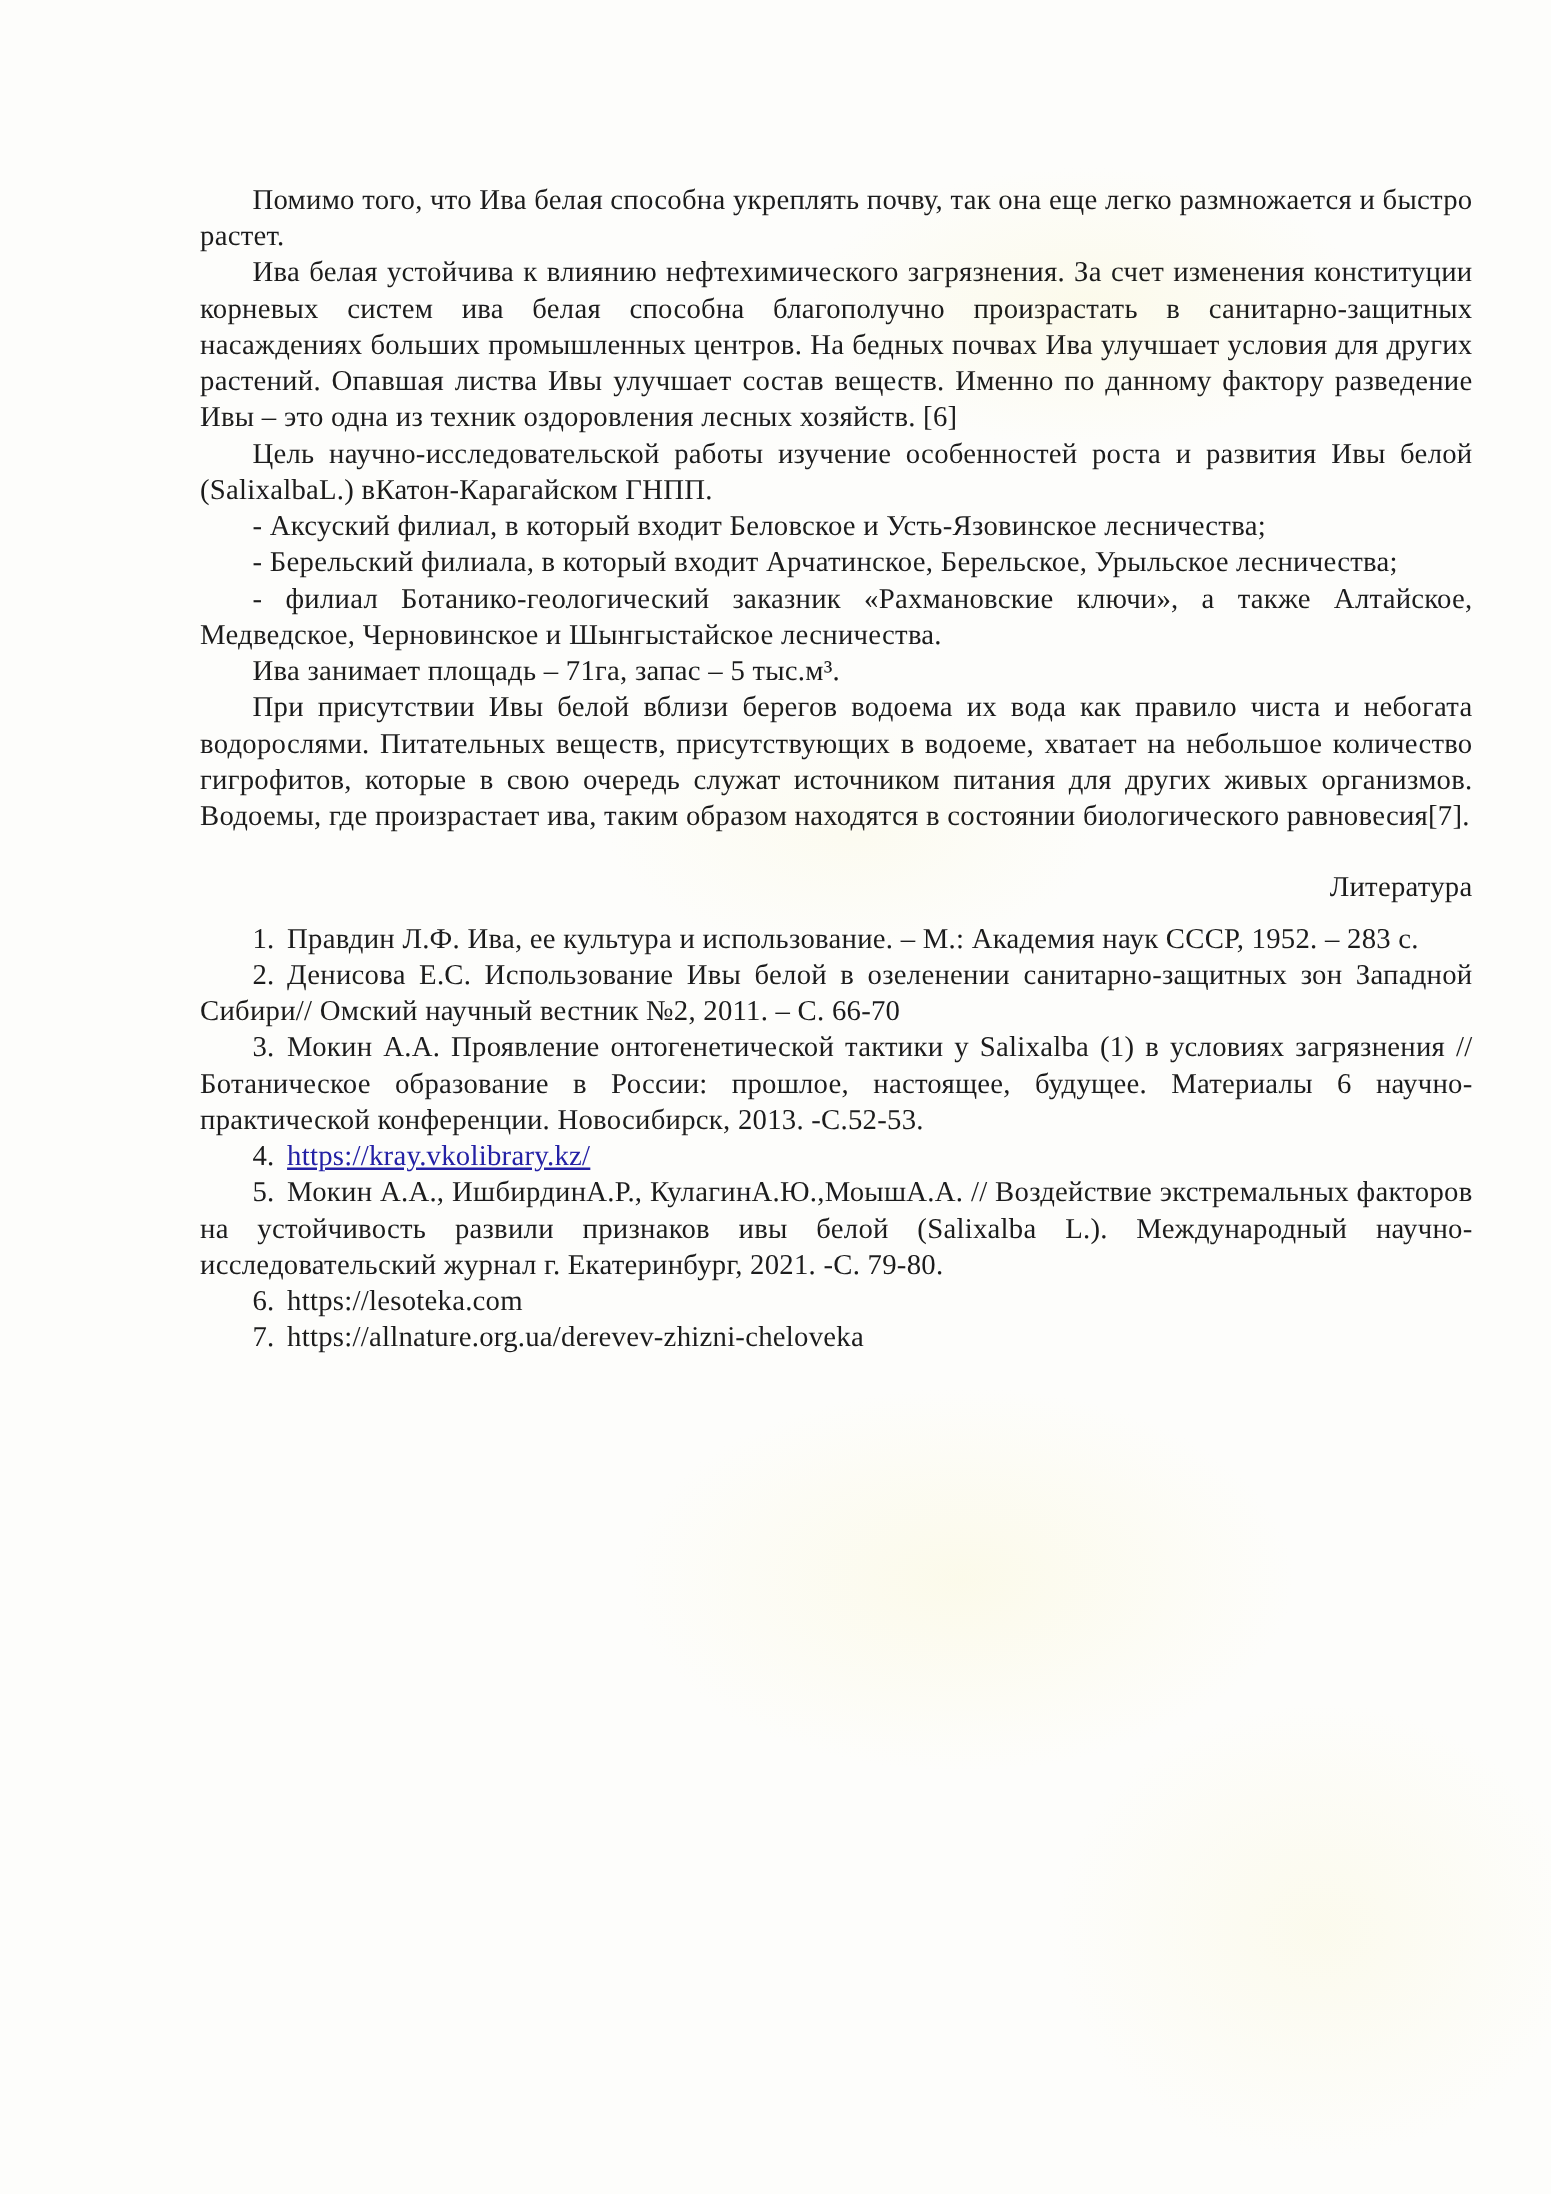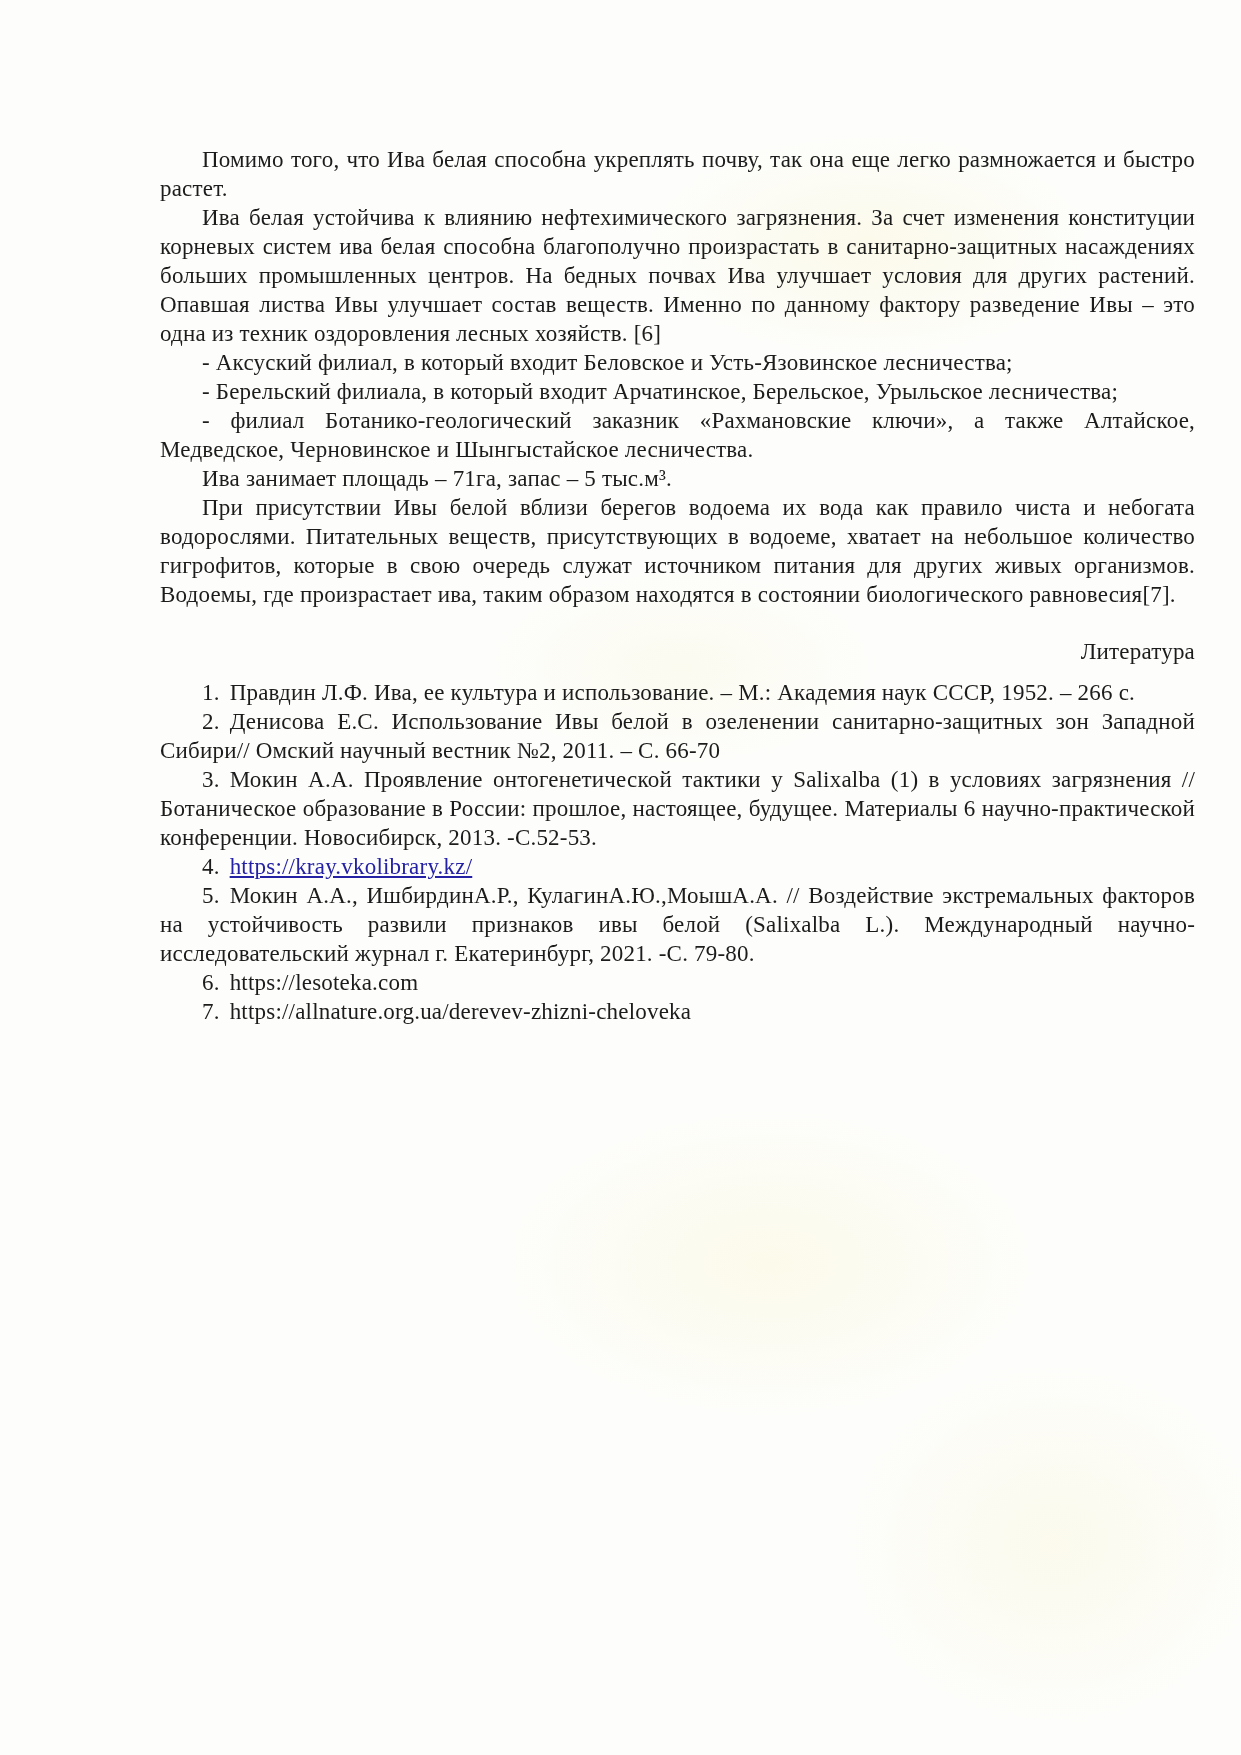--- a/index.html
+++ b/index.html
@@ -17,21 +17,21 @@
       radial-gradient(ellipse 380px 220px at 62% 72%, rgba(250,246,210,0.40), transparent 70%),
       radial-gradient(ellipse 300px 260px at 85% 88%, rgba(248,244,205,0.30), transparent 70%);
     font-family: "Liberation Serif", "DejaVu Serif", serif;
     color: #1c1c1c;
   }
   .page {
     position: relative;
     box-sizing: border-box;
     width: 1241px;
     height: 1755px;
-    padding: 145px 46px 0 160px;
+    padding: 145px 63px 0 160px;
   }
   .body-text p.para {
     margin: 0;
     font-size: 23px;
     line-height: 29px;
     text-align: justify;
     text-indent: 42px;
     letter-spacing: 0.2px;
   }
   .lit-heading {
@@ -60,32 +60,33 @@
   }
 </style>
 </head>
 <body>
 
 <div class="page">
 
   <div class="body-text">
     <p class="para">Помимо того, что Ива белая способна укреплять почву, так она еще легко размножается и быстро растет.</p>
     <p class="para">Ива белая устойчива к влиянию нефтехимического загрязнения. За счет изменения конституции корневых систем ива белая способна благополучно произрастать в санитарно-защитных насаждениях больших промышленных центров. На бедных почвах Ива улучшает условия для других растений. Опавшая листва Ивы улучшает состав веществ. Именно по данному фактору разведение Ивы – это одна из техник оздоровления лесных хозяйств. [6]</p>
+    <p class="para">Цель научно-исследовательской работы изучение особенностей роста и развития Ивы белой (SalixalbaL.) вКатон-Карагайском ГНПП.</p>
     <p class="para">- Аксуский филиал, в который входит Беловское и Усть-Язовинское лесничества;</p>
     <p class="para">- Берельский филиала, в который входит Арчатинское, Берельское, Урыльское лесничества;</p>
     <p class="para">- филиал Ботанико-геологический заказник «Рахмановские ключи», а также Алтайское, Медведское, Черновинское и Шынгыстайское лесничества.</p>
     <p class="para">Ива занимает площадь – 71га, запас – 5 тыс.м³.</p>
     <p class="para">При присутствии Ивы белой вблизи берегов водоема их вода как правило чиста и небогата водорослями. Питательных веществ, присутствующих в водоеме, хватает на небольшое количество гигрофитов, которые в свою очередь служат источником питания для других живых организмов. Водоемы, где произрастает ива, таким образом находятся в состоянии биологического равновесия[7].</p>
   </div>
 
   <h2 class="lit-heading">Литература</h2>
 
   <div class="lit-list">
     <p class="ref-item">
-      <span class="ref-num">1.</span><span>Правдин Л.Ф. Ива, ее культура и использование. – М.: Академия наук СССР, 1952. – 266 с.</span>
+      <span class="ref-num">1.</span><span>Правдин Л.Ф. Ива, ее культура и использование. – М.: Академия наук СССР, 1952. – 283 с.</span>
     </p>
     <p class="ref-item">
       <span class="ref-num">2.</span><span>Денисова Е.С. Использование Ивы белой в озеленении санитарно-защитных зон Западной Сибири// Омский научный вестник №2, 2011. – С. 66-70</span>
     </p>
     <p class="ref-item">
       <span class="ref-num">3.</span><span>Мокин А.А. Проявление онтогенетической тактики у Salixalba (1) в условиях загрязнения // Ботаническое образование в России: прошлое, настоящее, будущее. Материалы 6 научно-практической конференции. Новосибирск, 2013. -С.52-53.</span>
     </p>
     <p class="ref-item">
       <span class="ref-num">4.</span><a class="ref-link">https://kray.vkolibrary.kz/</a>
     </p>

